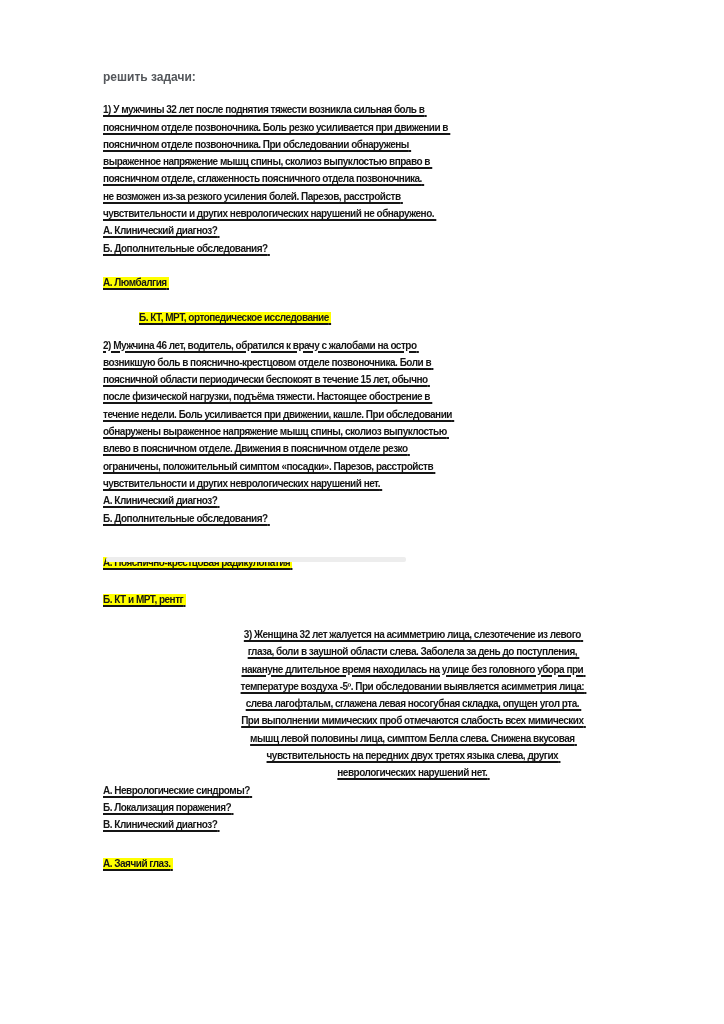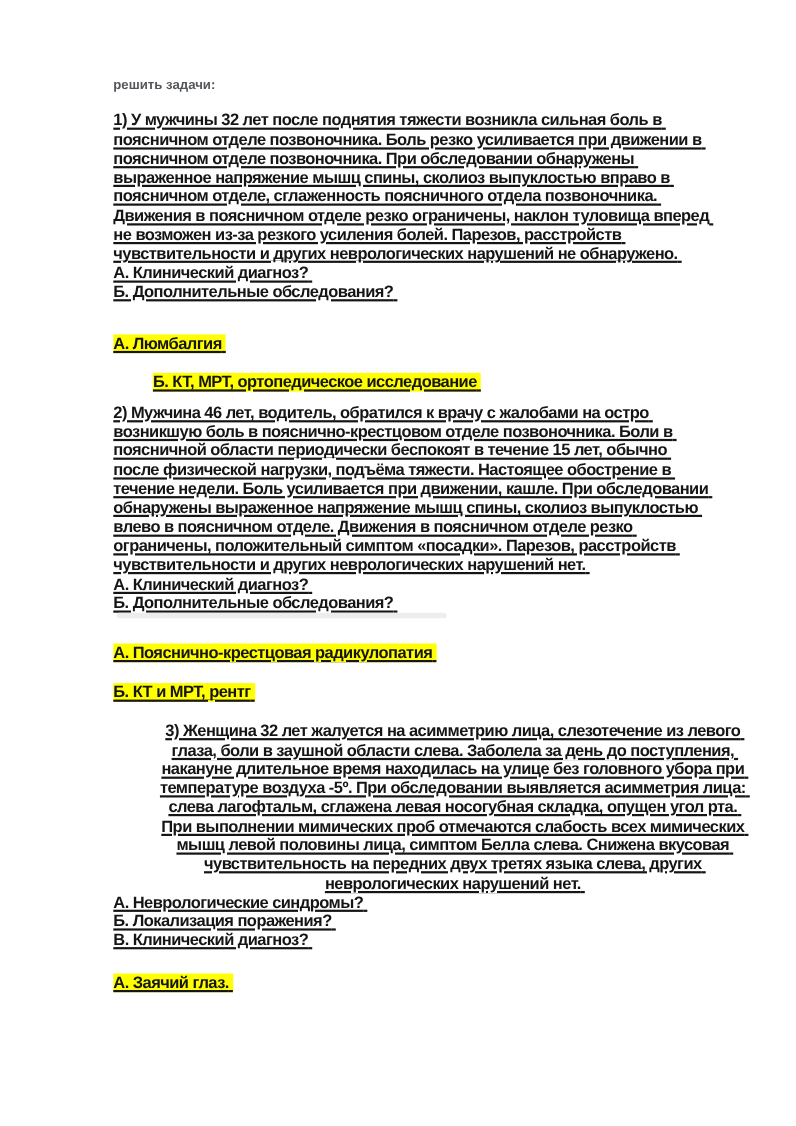--- a/index.html
+++ b/index.html
@@ -17,37 +17,37 @@
     overflow: hidden;
   }
   .doc-title {
     font-size: 12px;
     line-height: 17.3px;
     color: #54575b;
     letter-spacing: 0;
     white-space: pre;
   }
   .line {
-    font-size: 15px;
+    font-size: 10px;
     line-height: 17.3px;
     letter-spacing: -0.5px;
     white-space: pre;
   }
   .u {
     text-decoration: underline;
     text-decoration-thickness: 1.5px;
     text-underline-offset: 2px;
   }
   
   .u::after { content: "\00a0"; }
   .hl { background: #ffff00; }
 
   
   .t1-case { margin-top: 15px; }
-  .t1-ans1 { margin-top: 30px; }
+  .t1-ans1 { margin-top: 17px; }
   .t1-ans2 { margin-top: 17.5px; margin-left: 36px; }
   .t2-case { margin-top: 10.5px; }
   .t2-ans1 { margin-top: 27.5px; }
   .t2-ans2 { margin-top: 19.5px; }
   .t3-case { margin-top: 17.5px; text-align: center; }
   .t3-ans1 { margin-top: 21.5px; }
   .t3-ans2 { margin-top: 17.5px; }
 
   .artifact {
     position: absolute;
@@ -66,21 +66,20 @@
 
   <div class="doc-title">решить задачи:</div>
 
   <section>
     <div class="t1-case">
         <div class="line"><span class="u">1) У мужчины 32 лет после поднятия тяжести возникла сильная боль в</span></div>
         <div class="line"><span class="u">поясничном отделе позвоночника. Боль резко усиливается при движении в</span></div>
         <div class="line"><span class="u">поясничном отделе позвоночника. При обследовании обнаружены</span></div>
         <div class="line"><span class="u">выраженное напряжение мышц спины, сколиоз выпуклостью вправо в</span></div>
         <div class="line"><span class="u">поясничном отделе, сглаженность поясничного отдела позвоночника.</span></div>
-        <div class="line"><span class="u">Движения в поясничном отделе резко ограничены, наклон туловища вперед</span></div>
         <div class="line"><span class="u">не возможен из-за резкого усиления болей. Парезов, расстройств</span></div>
         <div class="line"><span class="u">чувствительности и других неврологических нарушений не обнаружено.</span></div>
       </div>
     <div>
         <div class="line"><span class="u">А. Клинический диагноз?</span></div>
         <div class="line"><span class="u">Б. Дополнительные обследования?</span></div>
       </div>
     <div class="line t1-ans1"><span class="u hl">А. Люмбалгия</span></div>
     <div class="line t1-ans2"><span class="u hl">Б. КТ, МРТ, ортопедическое исследование</span></div>
   </section>

